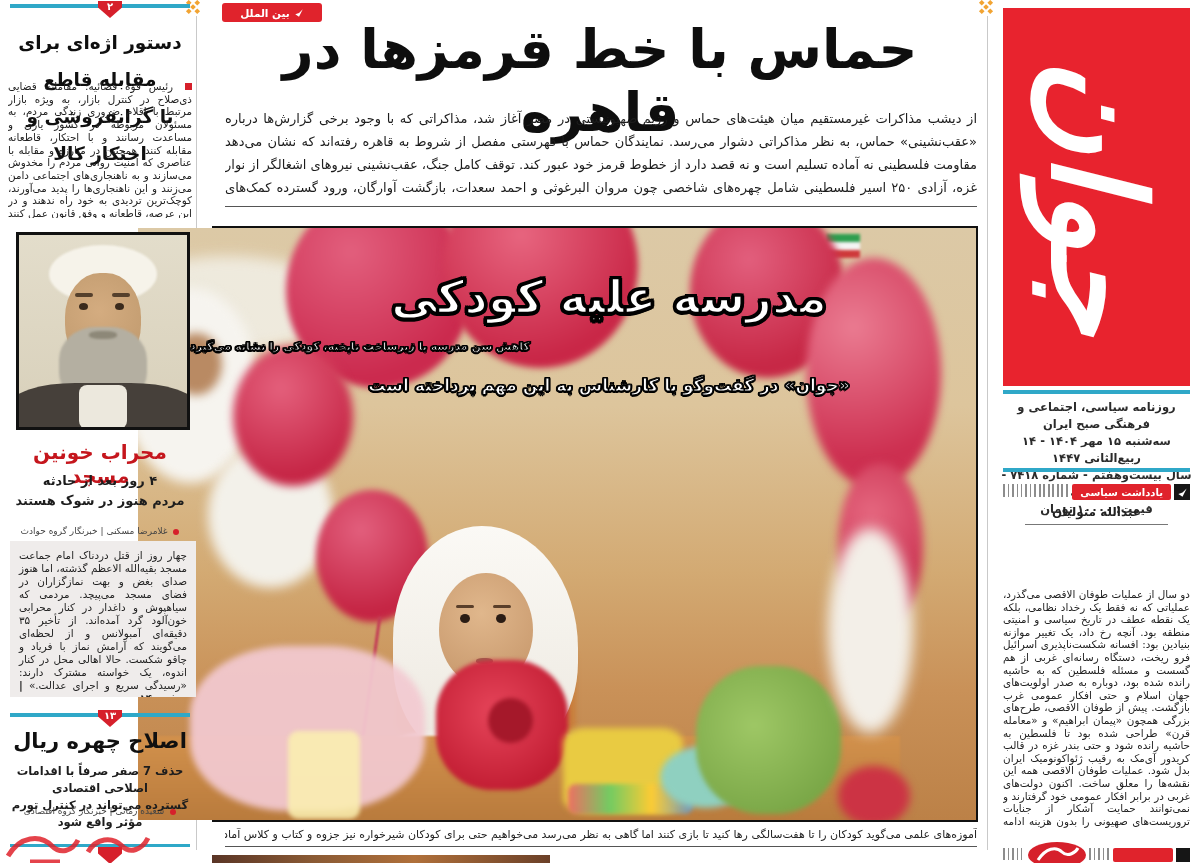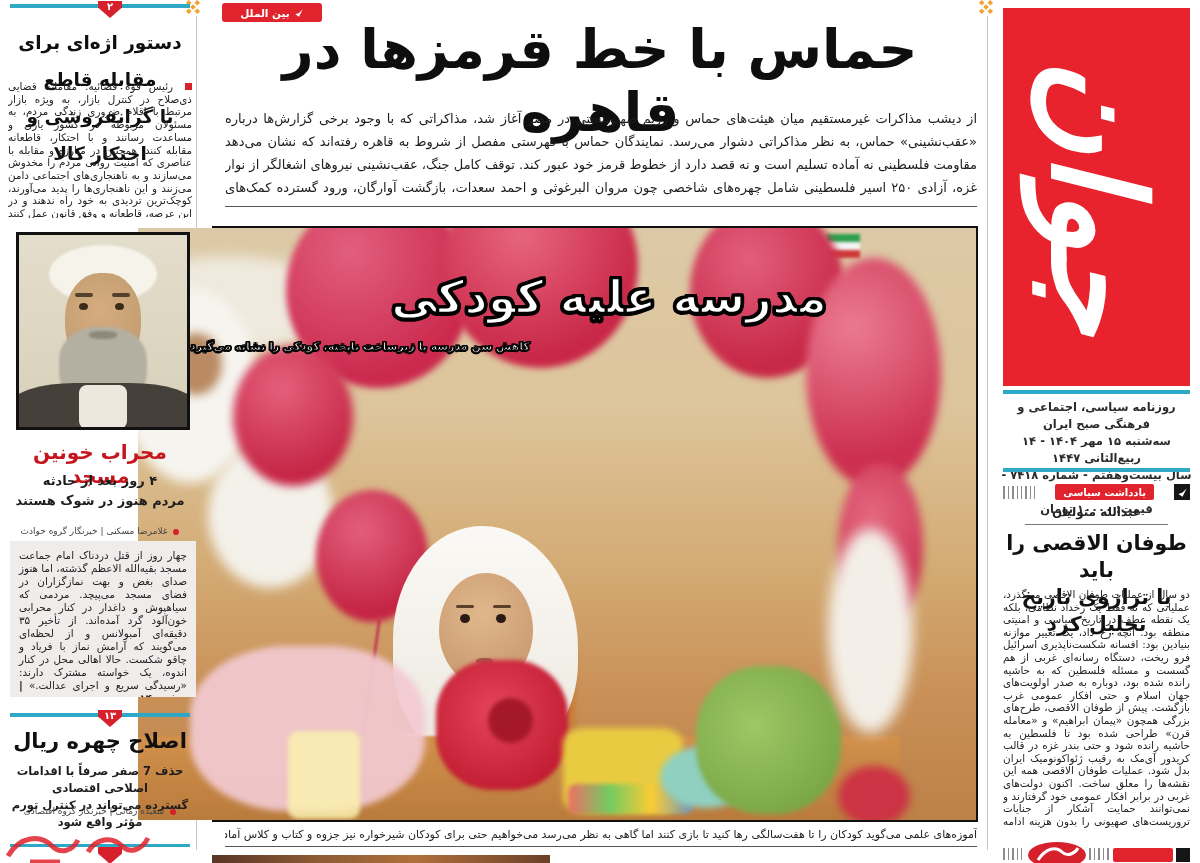--- a/index.html
+++ b/index.html
@@ -56,35 +56,31 @@
   </div>
   <div class="abs cyan-bar" style="left:1003px;top:390px;width:187px;height:4px;"></div>
   <div class="abs center" style="left:1001px;top:399px;width:191px;font-size:11.5px;line-height:17px;font-weight:bold;color:#2b2b2b;">
     <div>روزنامه سیاسی، اجتماعی و فرهنگی صبح ایران</div>
     <div>سه‌شنبه ۱۵ مهر ۱۴۰۴ - ۱۴ ربیع‌الثانی ۱۴۴۷</div>
     <div>سال بیست‌وهفتم - شماره ۷۴۱۸ - ۱۶ صفحه</div>
     <div>قیمت: ۱۰۰۰۰ تومان</div>
   </div>
   <div class="abs cyan-bar" style="left:1003px;top:468px;width:187px;height:4px;"></div>
 
-  <div class="abs" style="left:1003px;top:484px;width:187px;display:flex;align-items:center;gap:20px;">
+  <div class="abs" style="left:1003px;top:484px;width:187px;display:flex;align-items:flex-start;gap:3px;">
     <span class="black-sq">
       <svg width="11" height="11" viewBox="0 0 16 16">
           <path d="M2 10 L8 14 L14 2 L8 8 Z" fill="#fff"></path>
         </svg>
     </span>
     <span class="red-badge">یادداشت سیاسی</span>
     <span class="barcode"></span>
   </div>
   <div class="abs center bold" style="left:1003px;top:505px;width:187px;font-size:12px;color:#222;">عبدالله متولیان</div>
   <div class="abs" style="left:1025px;top:524px;width:143px;height:1px;background:#777;"></div>
-  <div class="abs center" style="left:1003px;top:530px;width:187px;font-size:20.5px;font-weight:800;line-height:27px;color:#111;">
-    <div>طوفان الاقصی را باید</div>
-    <div>با ترازوی تاریخ تحلیل کرد</div>
-  </div>
   <div class="abs just" style="left:1003px;top:588px;width:187px;height:240px;overflow:hidden;font-size:10.4px;line-height:12.6px;color:#222;">
     <span>دو سال از عملیات طوفان الاقصی می‌گذرد، عملیاتی که نه فقط یک رخداد نظامی، بلکه یک نقطه عطف در تاریخ سیاسی و امنیتی منطقه بود. آنچه رخ داد، یک تغییر موازنه بنیادین بود: افسانه شکست‌ناپذیری اسرائیل فرو ریخت، دستگاه رسانه‌ای غربی از هم گسست و مسئله فلسطین که به حاشیه رانده شده بود، دوباره به صدر اولویت‌های جهان اسلام و حتی افکار عمومی غرب بازگشت. پیش از طوفان الاقصی، طرح‌های بزرگی همچون «پیمان ابراهیم» و «معامله قرن» طراحی شده بود تا فلسطین به حاشیه رانده شود و حتی بندر غزه در قالب کریدور آی‌مک به رقیب ژئواکونومیک ایران بدل شود. عملیات طوفان الاقصی همه این نقشه‌ها را معلق ساخت. اکنون دولت‌های غربی در برابر افکار عمومی خود گرفتارند و نمی‌توانند حمایت آشکار از جنایات تروریست‌های صهیونی را بدون هزینه ادامه دهند. طوفان الاقصی یک حادثه گذرا نبود، بلکه مرحله‌ای تازه در مسیر بیداری ملت‌هاست</span>
     
   </div>
 
   <div class="abs" style="left:1003px;top:848px;width:187px;display:flex;align-items:flex-start;gap:3px;">
     <span class="black-sq" style="height:14px;width:14px;"></span>
     <span class="red-badge" style="width:60px;height:14px;"></span>
     <span class="barcode" style="height:12px;flex:.6;"></span>
     <span style="flex:none;width:58px;height:26px;background:#d6202b;border-radius:50%;position:relative;top:-6px;">
@@ -147,20 +143,21 @@
       <div class="blob" style="left:350px;top:470px;width:45px;height:45px;background:#a5182a;filter:blur(2px);"></div>
       <div style="position:absolute;left:425px;top:500px;width:120px;height:85px;background:#e9cb42;border-radius:18%;filter:blur(3px);"></div>
       <div style="position:absolute;left:430px;top:556px;width:125px;height:30px;background:linear-gradient(90deg,#e66,#6c6,#fc3,#69c);border-radius:8px;filter:blur(2px);opacity:.9;"></div>
       <div class="blob" style="left:522px;top:518px;width:92px;height:62px;background:#8fd0c0;filter:blur(3px);"></div>
       <div class="blob" style="left:558px;top:438px;width:145px;height:148px;background:radial-gradient(circle at 40% 40%,#9ec765,#7aa747 75%);border-radius:45%;filter:blur(2.5px);"></div>
       <div class="blob" style="left:700px;top:538px;width:72px;height:60px;background:#cc3344;filter:blur(4px);"></div>
       <div class="blob" style="left:690px;top:300px;width:85px;height:205px;background:#f3efe8;filter:blur(7px);"></div>
 
       <div class="outline-strong" style="position:absolute;left:0;top:42px;width:100%;text-align:center;transform:translateX(52px);font-size:46px;font-weight:900;">مدرسه علیه کودکی</div>
       <div class="outline-soft" style="position:absolute;left:0;top:112px;width:100%;text-align:left;transform:translateX(52px);font-size:11px;font-weight:bold;">کاهش سن مدرسه با زیرساخت ناپخته، کودکی را نشانه می‌گیرد</div>
+      <div class="outline-soft" style="position:absolute;left:0;top:147px;width:100%;text-align:center;transform:translateX(52px);font-size:17px;font-weight:bold;">«جوان» در گفت‌وگو با کارشناس به این مهم پرداخته است</div>
     </div>
   </div>
 
   <div class="abs" style="left:225px;top:828px;width:752px;font-size:11px;color:#222;white-space:nowrap;overflow:hidden;">
     <span>آموزه‌های علمی می‌گوید کودکان را تا هفت‌سالگی رها کنید تا بازی کنند اما گاهی به نظر می‌رسد می‌خواهیم حتی برای کودکان شیرخواره نیز جزوه و کتاب و کلاس آمادگی برقرار کنیم</span>
     
     
     
   </div>
   <div class="abs hrule" style="left:225px;top:846px;width:752px;"></div>

